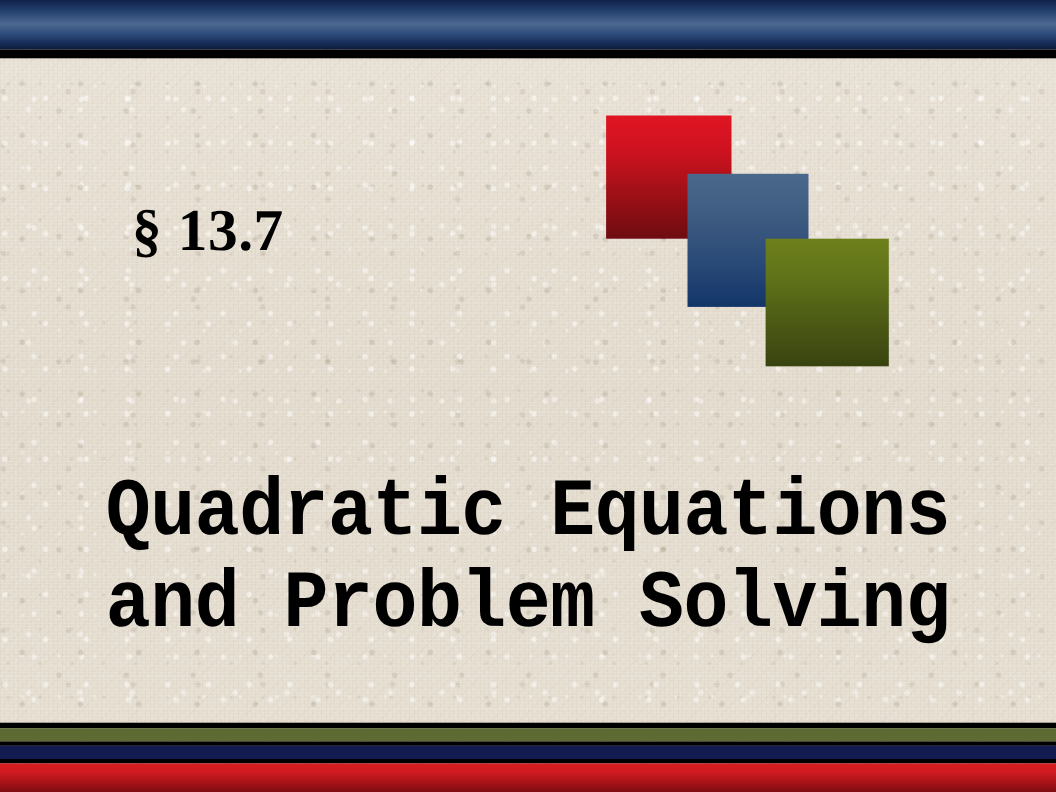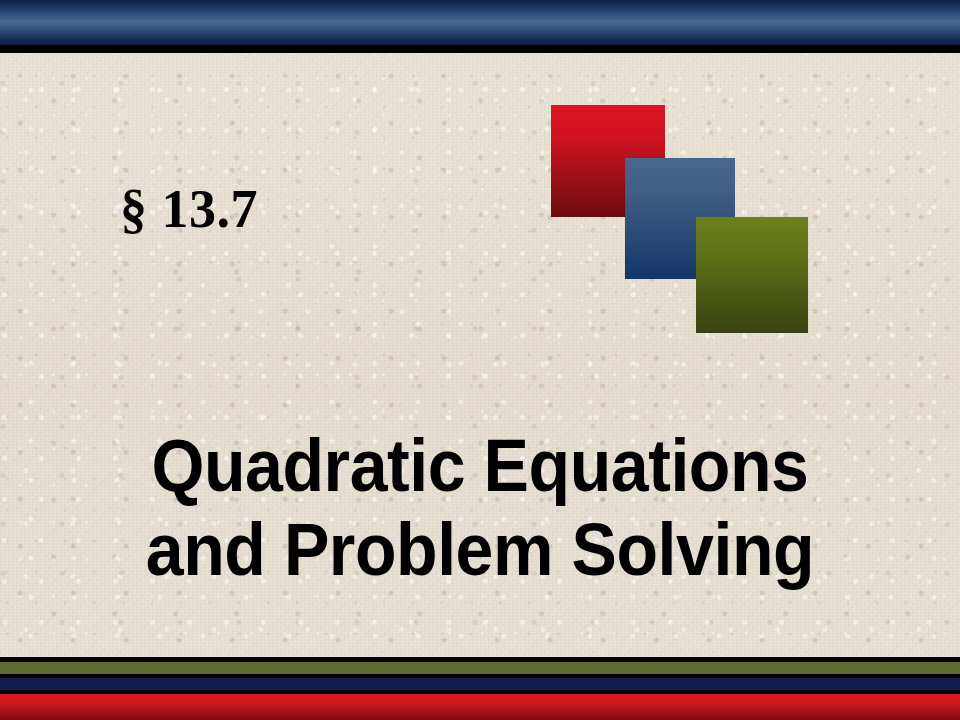--- a/index.html
+++ b/index.html
@@ -106,21 +106,21 @@
     color: #000000;
     letter-spacing: 0.5px;
     white-space: nowrap;
   }
 
   .slide-title {
     position: absolute;
     left: 0; top: 424px;
     width: 960px;
     text-align: center;
-    font-family: Liberation Sans, sans-serif;
+    font-family: Liberation Mono, monospace;
     font-weight: bold;
     font-size: 74px;
     line-height: 1.14;
     color: #000000;
     letter-spacing: -0.5px;
   }
   .slide-title .tline {
     display: block;
     transform: scaleX(0.92);
     transform-origin: center center;

